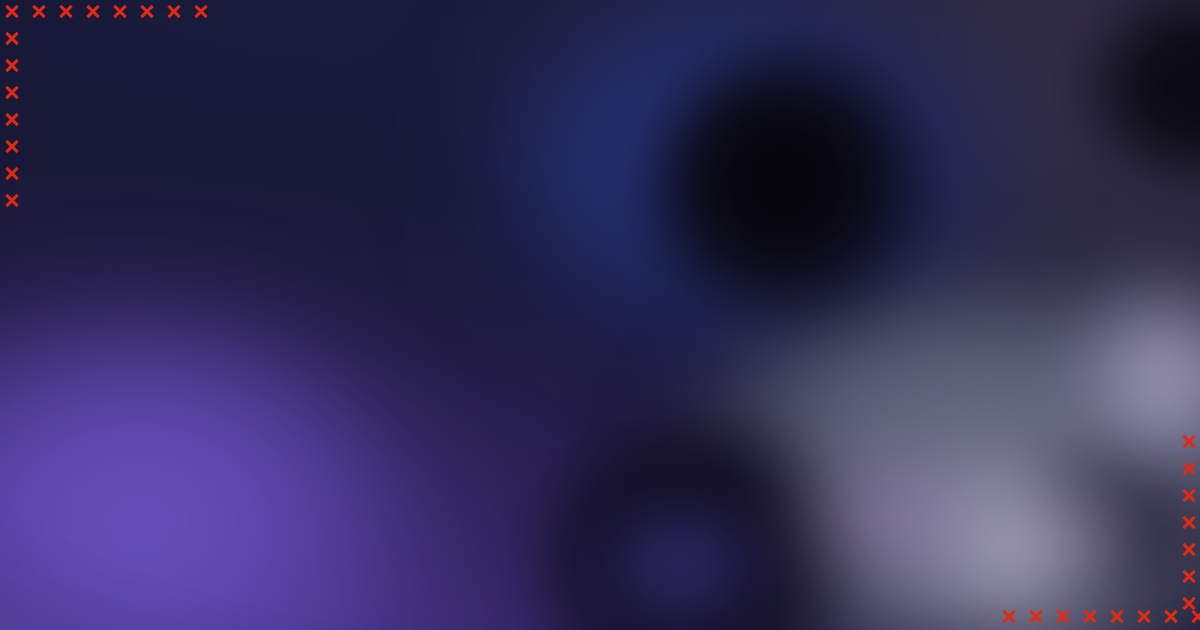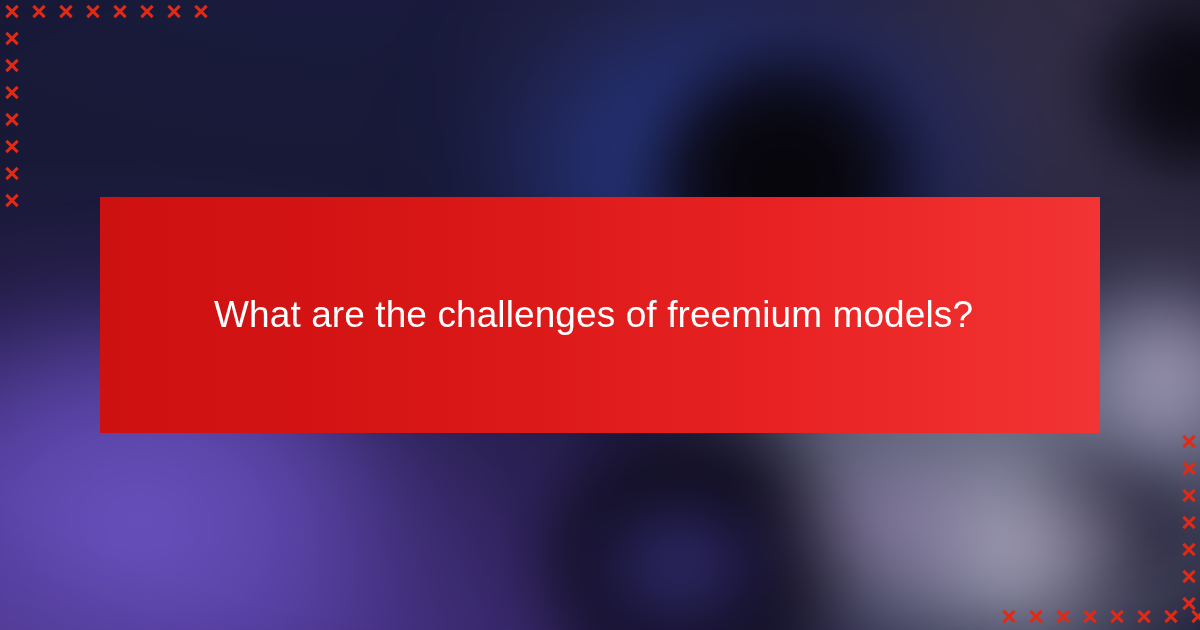--- a/index.html
+++ b/index.html
@@ -264,17 +264,14 @@
       <div class="x-mark"></div>
       <div class="x-mark"></div>
       <div class="x-mark"></div>
       <div class="x-mark"></div>
       <div class="x-mark"></div>
       <div class="x-mark"></div>
       <div class="x-mark"></div>
       <div class="x-mark"></div>
     </div>
 
-  <div class="banner">
-    <div class="banner-title">What are the challenges of freemium models?</div>
-  </div>
 
 </div>
 
 </body></html>

